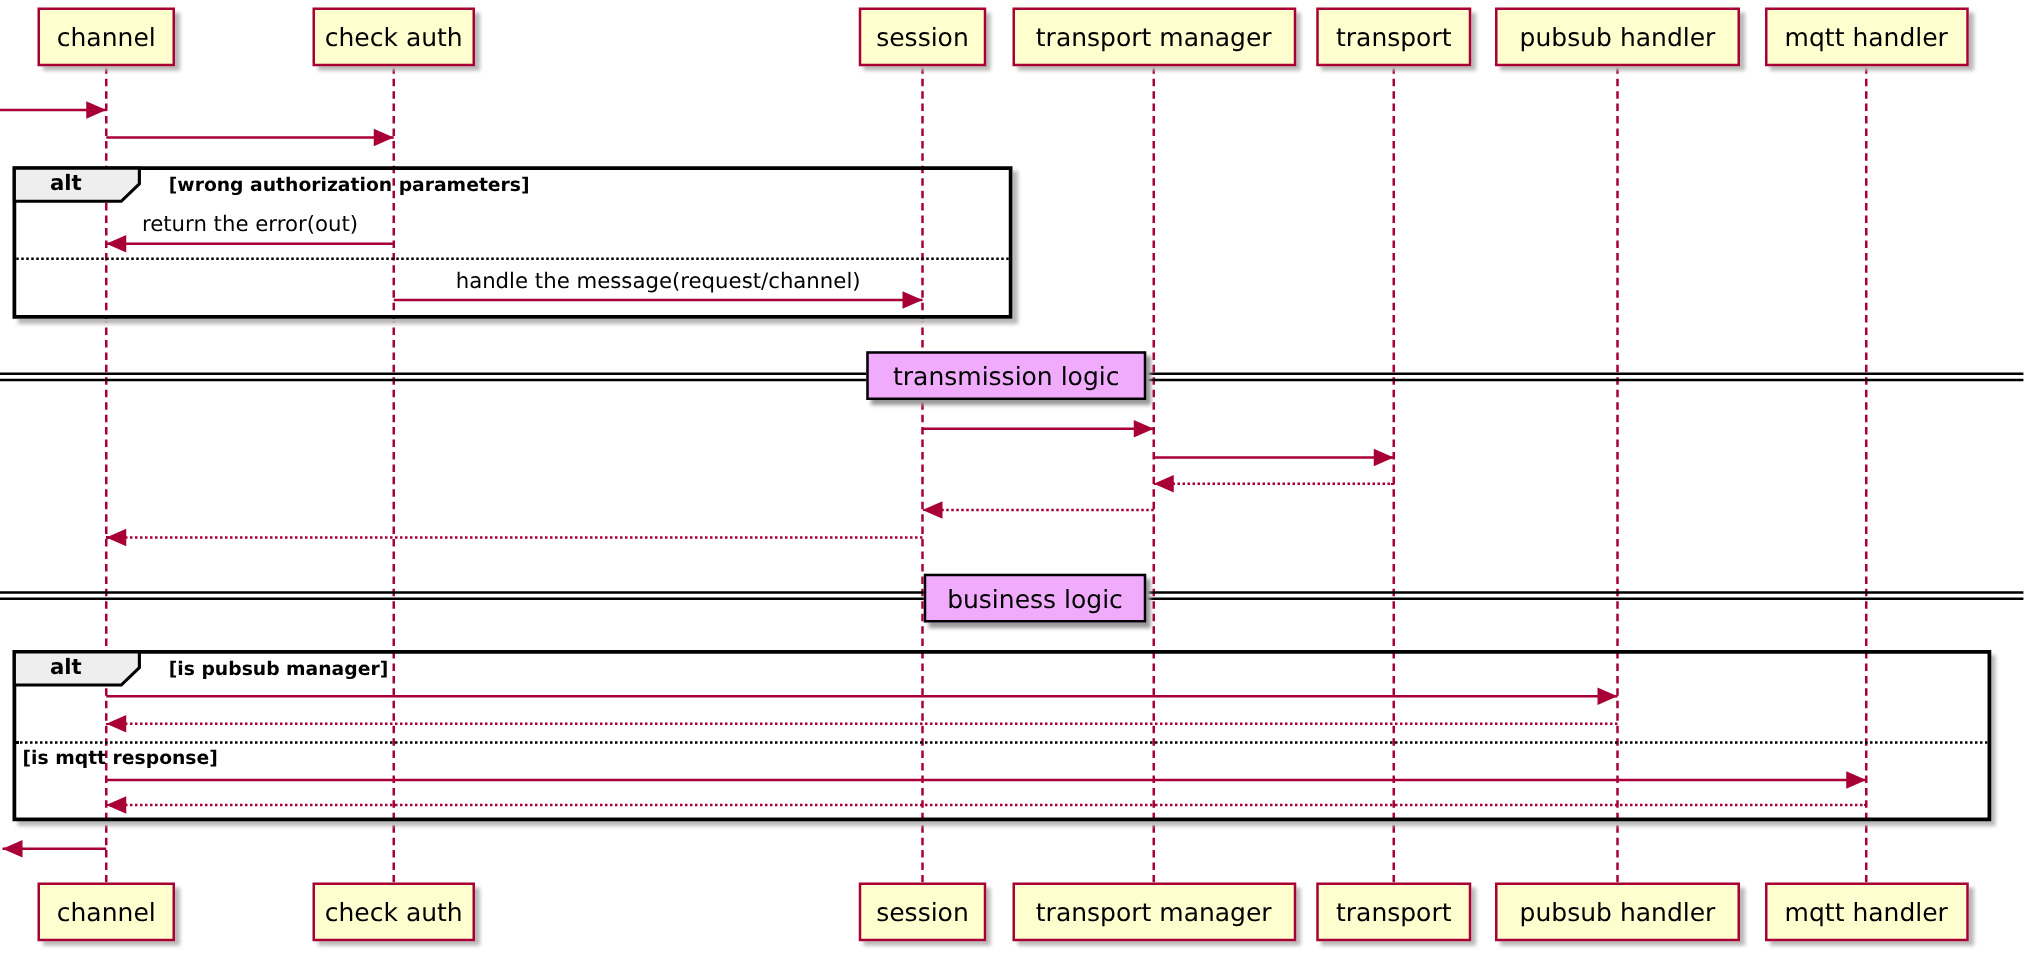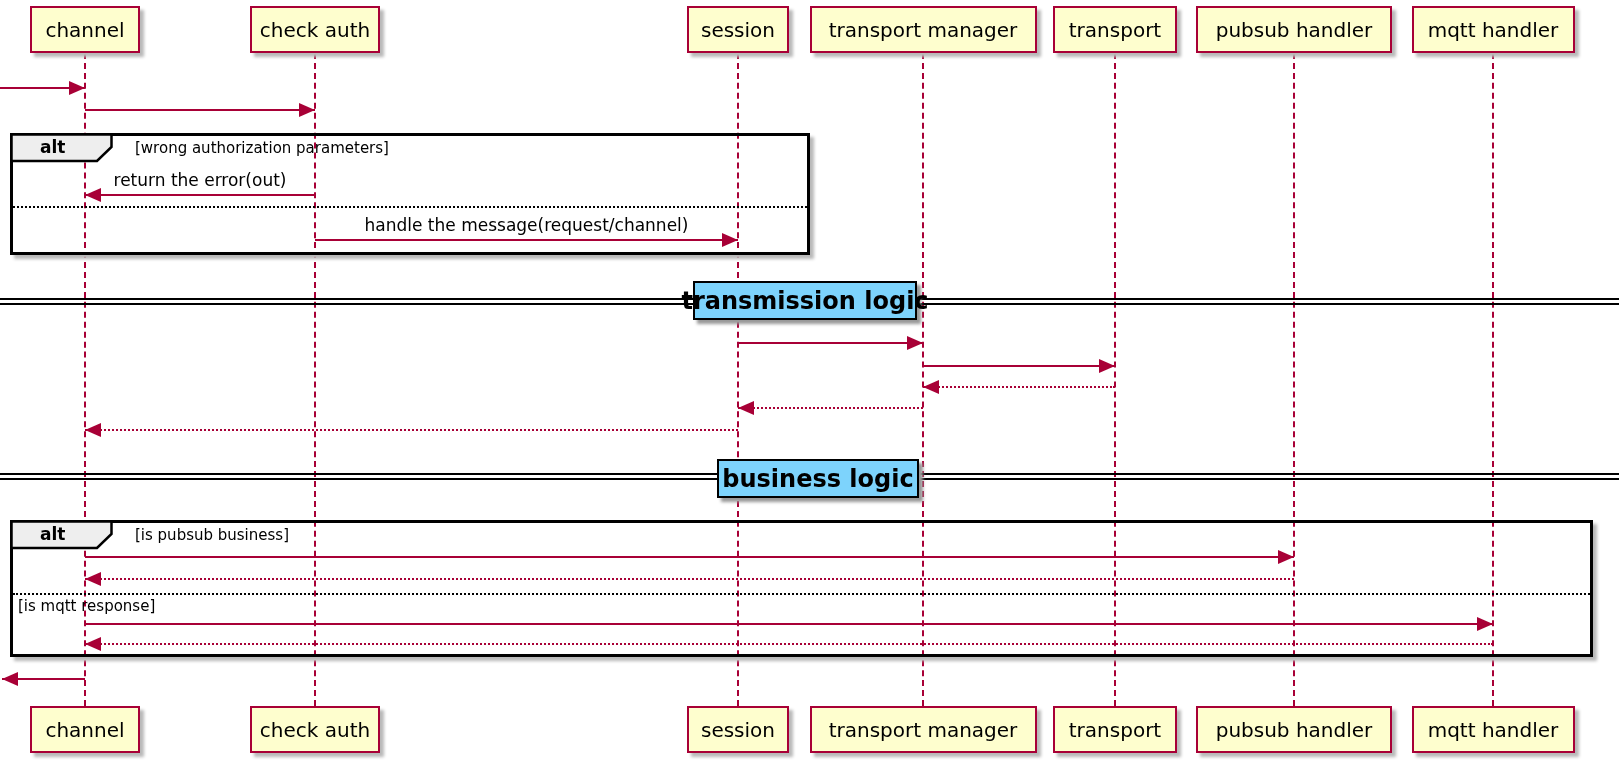--- a/index.html
+++ b/index.html
@@ -4,26 +4,26 @@
 <style>
   html,body{margin:0;padding:0;background:#fff;}
   #stage{position:relative;width:1619px;height:774px;background:#ffffff;
          font-family:"DejaVu Sans","Liberation Sans",sans-serif;overflow:hidden;}
   #stage > div, #stage > svg{position:absolute;}
   .lifeline{width:0;border-left:2px dashed #A80036;}
   .pbox{background:#FEFECE;border:2px solid #A80036;box-sizing:border-box;
         box-shadow:4px 4px 3px #b9b9b9;display:flex;align-items:center;justify-content:center;
         font-size:20px;color:#000;white-space:nowrap;}
   .divider-line{height:7px;box-sizing:border-box;border-top:2px solid #000;border-bottom:2px solid #000;}
-  .divider-box{background:#7dd3fc;border:2px solid #000;box-sizing:border-box;
+  .divider-box{background:#f0abfc;border:2px solid #000;box-sizing:border-box;
         box-shadow:4px 4px 3px #999;display:flex;align-items:center;justify-content:center;
-        font-size:24px;font-weight:bold;color:#000;white-space:nowrap;}
+        font-size:20px;font-weight:normal;color:#000;white-space:nowrap;}
   .frame{border:3px solid #000;box-sizing:border-box;box-shadow:4px 4px 3px #b9b9b9;background:transparent;}
   .frame-tab-label{font-size:17px;font-weight:bold;color:#000;}
-  .frame-condition{font-size:15px;font-weight:normal;color:#000;white-space:nowrap;}
+  .frame-condition{font-size:15px;font-weight:bold;color:#000;white-space:nowrap;}
   .else-line{height:0;border-top:2px dotted #000;}
   .msg-line{height:0;border-top:2px solid #A80036;}
   .msg-line.dotted{border-top-style:dotted;}
   .head-right{width:0;height:0;border-top:7px solid transparent;border-bottom:7px solid transparent;border-left:16px solid #A80036;}
   .head-left{width:0;height:0;border-top:7px solid transparent;border-bottom:7px solid transparent;border-right:16px solid #A80036;}
   .msg-label{font-size:17px;color:#000;text-align:center;white-space:nowrap;}
 </style>
 </head>
 <body>
 
@@ -31,34 +31,34 @@
     <div class="lifeline" style="left: 84px; top: 53px; height: 653px;"></div>
     <div class="lifeline" style="left: 314px; top: 53px; height: 653px;"></div>
     <div class="lifeline" style="left: 737px; top: 53px; height: 653px;"></div>
     <div class="lifeline" style="left: 922px; top: 53px; height: 653px;"></div>
     <div class="lifeline" style="left: 1114px; top: 53px; height: 653px;"></div>
     <div class="lifeline" style="left: 1293px; top: 53px; height: 653px;"></div>
     <div class="lifeline" style="left: 1492px; top: 53px; height: 653px;"></div>
     <div class="divider-line" style="left: 0px; top: 298px; width: 1619px;"></div>
     <div class="divider-box" style="left: 693px; top: 281px; width: 224px; height: 39px;">transmission logic</div>
     <div class="divider-line" style="left: 0px; top: 473px; width: 1619px;"></div>
-    <div class="divider-box" style="left: 717px; top: 459px; width: 202px; height: 39px;">business logic</div>
+    <div class="divider-box" style="left: 739px; top: 459px; width: 178px; height: 39px;">business logic</div>
     <div class="frame" style="left: 10px; top: 133px; width: 800px; height: 122px;"></div>
     <div style="left: 10px; top: 133px; width: 104px; height: 30px;"><svg width="104" height="30" viewBox="0 0 104 30">
         <path d="M1.5,1.5 H101.5 V14 L87,28 H1.5 Z" fill="#EEEEEE" stroke="#000000" stroke-width="2.5"></path>
       </svg></div>
     <div class="frame-tab-label" style="left: 40px; top: 137px;">alt</div>
     <div class="frame-condition" style="left: 135px; top: 139px;">[wrong authorization parameters]</div>
     <div class="else-line" style="left: 13px; top: 206px; width: 794px;"></div>
     <div class="frame" style="left: 10px; top: 520px; width: 1583px; height: 137px;"></div>
     <div style="left: 10px; top: 520px; width: 104px; height: 30px;"><svg width="104" height="30" viewBox="0 0 104 30">
         <path d="M1.5,1.5 H101.5 V14 L87,28 H1.5 Z" fill="#EEEEEE" stroke="#000000" stroke-width="2.5"></path>
       </svg></div>
     <div class="frame-tab-label" style="left: 40px; top: 524px;">alt</div>
-    <div class="frame-condition" style="left: 135px; top: 526px;">[is pubsub business]</div>
+    <div class="frame-condition" style="left: 135px; top: 526px;">[is pubsub manager]</div>
     <div class="else-line" style="left: 13px; top: 593px; width: 1577px;"></div>
     <div class="frame-condition" style="left: 18px; top: 597px;">[is mqtt response]</div>
     <div class="msg-line" style="left: 0px; top: 87px; width: 85px;"></div>
     <div class="head-right" style="left: 69px; top: 81px;"></div>
     <div class="msg-line" style="left: 85px; top: 109px; width: 230px;"></div>
     <div class="head-right" style="left: 299px; top: 103px;"></div>
     <div class="msg-line" style="left: 85px; top: 194px; width: 230px;"></div>
     <div class="head-left" style="left: 85px; top: 188px;"></div>
     <div class="msg-label" style="left: -50px; top: 170px; width: 500px;">return the error(out)</div>
     <div class="msg-line" style="left: 315px; top: 239px; width: 423px;"></div>

